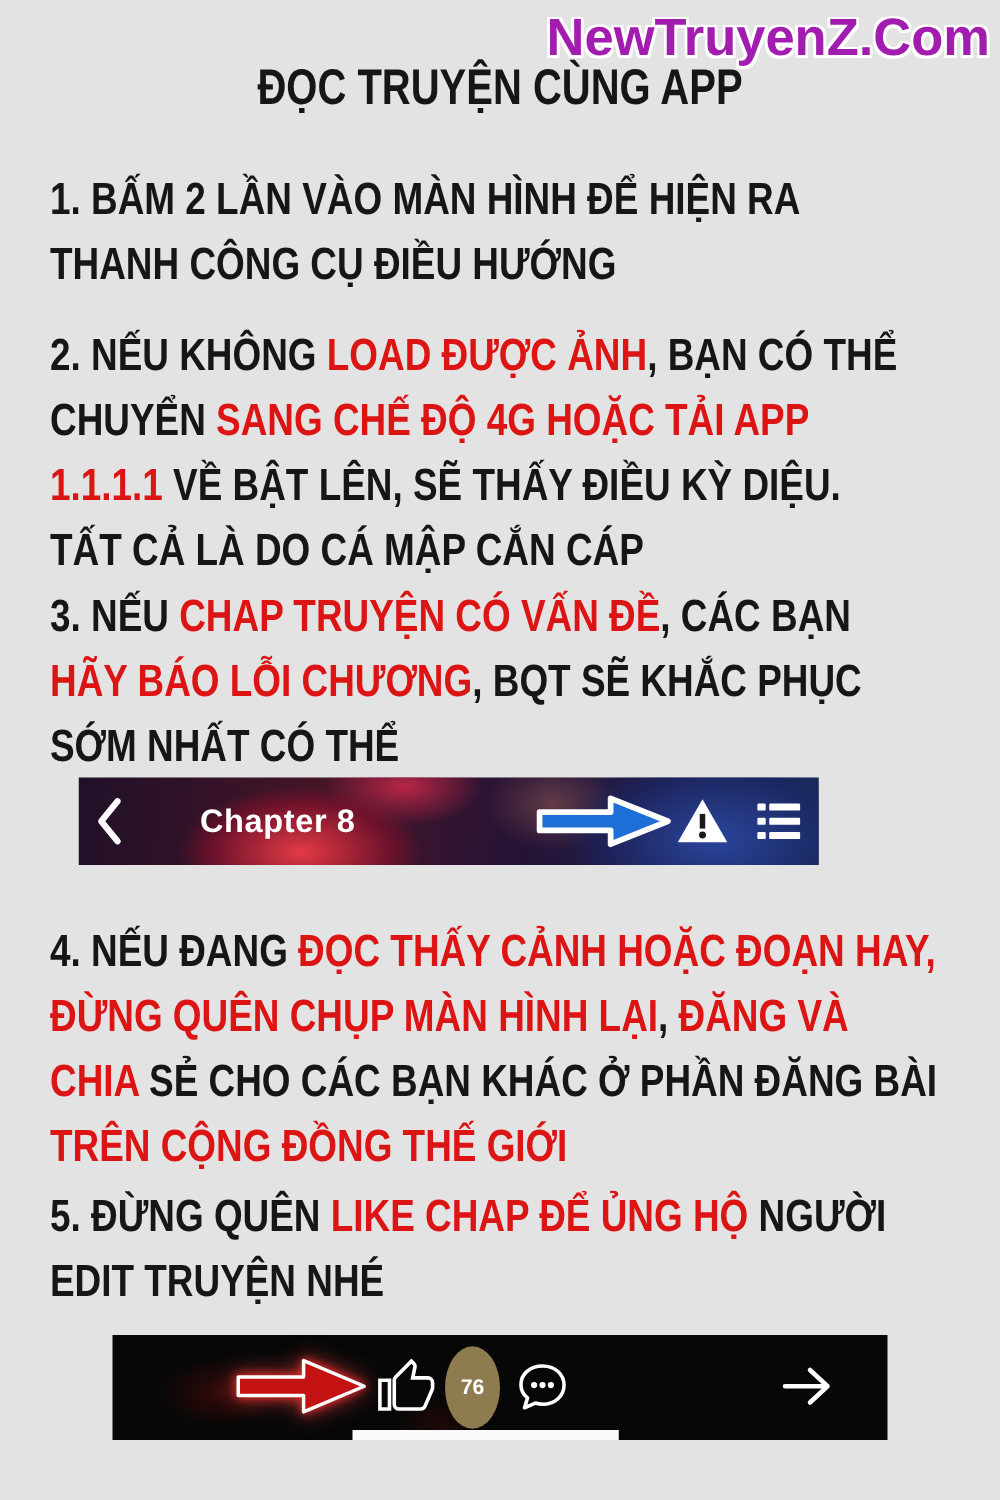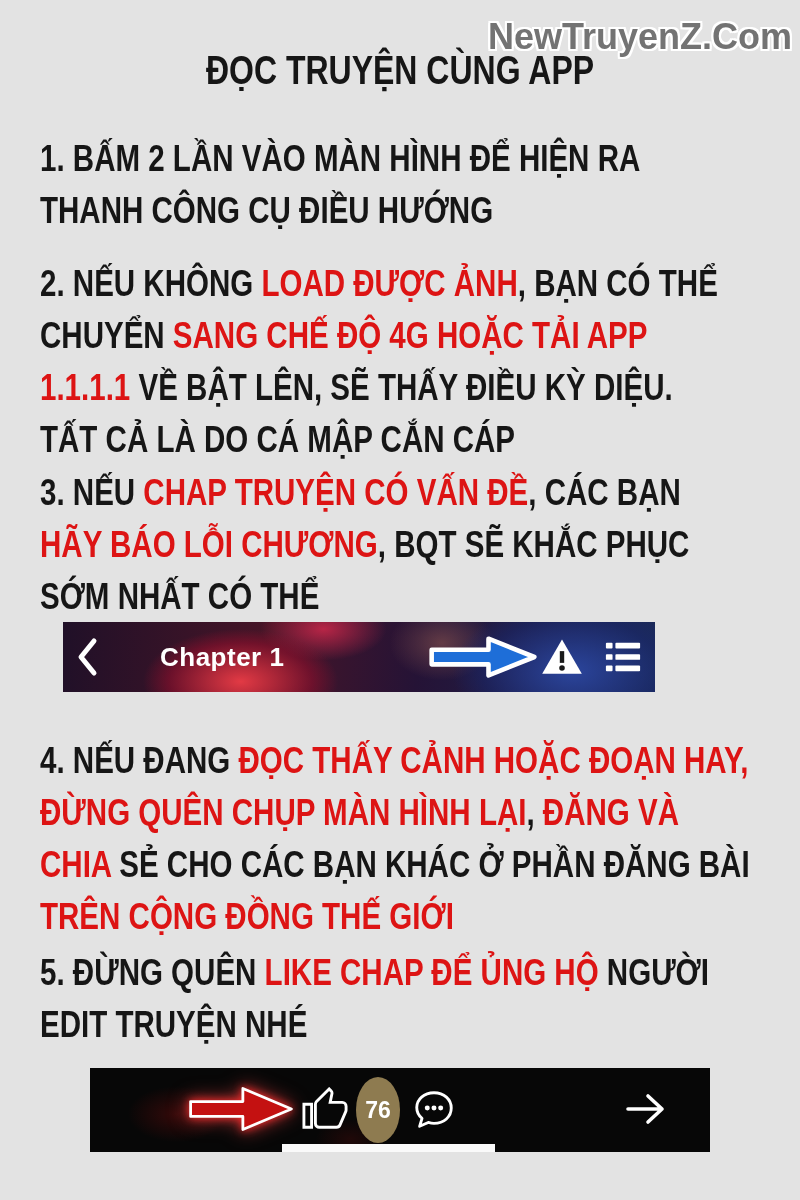--- a/index.html
+++ b/index.html
@@ -15,21 +15,21 @@
   }
   
   .logo{position:absolute;top:5px;right:8px;text-align:right;z-index:3;}
   .logo-tagline{
     font-size:21px;font-weight:bold;letter-spacing:2px;color:#a8b6e4;
     padding-right:48px;
     text-shadow:-2px -2px 0 #fff,2px -2px 0 #fff,-2px 2px 0 #fff,2px 2px 0 #fff,
                  0 -2px 0 #fff,0 2px 0 #fff,-2px 0 0 #fff,2px 0 0 #fff;
   }
   .logo-site{
-    font-size:36px;font-weight:bold;color:#737373;margin-top:11px;
+    font-size:42px;font-weight:bold;color:#a21caf;margin-top:1px;
     text-shadow:-2px -2px 0 #fff,2px -2px 0 #fff,-2px 2px 0 #fff,2px 2px 0 #fff,
                  0 -2px 0 #fff,0 2px 0 #fff,-2px 0 0 #fff,2px 0 0 #fff;
   }
   
   .page-title{
     position:absolute;top:48px;left:0;width:800px;text-align:center;
     font-size:40px;font-weight:bold;color:var(--ink);
     transform:scaleX(.8);transform-origin:50% 0;white-space:pre;
   }
   
@@ -70,21 +70,21 @@
       radial-gradient(70px 40px at 14% 55%, rgba(90,12,12,.55), transparent 70%),
       radial-gradient(50px 30px at 42% 85%, rgba(70,10,10,.4), transparent 70%),
       #070707;
   }
   .action-bar > *{position:absolute;}
   .annot-arrow-red{left:95px;top:8px;
     filter:drop-shadow(0 0 4px rgba(255,40,40,.95)) drop-shadow(0 0 9px rgba(255,70,70,.65));}
   .thumb-icon{left:212px;top:19px;}
   .like-badge{
     left:266px;top:9px;width:44px;height:66px;border-radius:50%;
-    background:#8e7b50;color:#fff;font-size:23px;font-weight:bold;
+    background:#8e7b50;color:#fff;font-size:17px;font-weight:bold;
     display:flex;align-items:center;justify-content:center;
   }
   .comment-icon{left:320px;top:19px;}
   .next-arrow{left:534px;top:21px;}
   .bottom-strip{left:192px;bottom:0;width:213px;height:8px;background:#fafafa;}
 </style>
 </head>
 <body>
 
 <div class="logo">
@@ -102,21 +102,21 @@
 <div class="step" id="step-3"><span class="seg-black">3. NẾU </span><span class="seg-red">CHAP TRUYỆN CÓ VẤN ĐỀ</span><span class="seg-black">, CÁC BẠN
 </span><span class="seg-red">HÃY BÁO LỖI CHƯƠNG</span><span class="seg-black">, BQT SẼ KHẮC PHỤC
 SỚM NHẤT CÓ THỂ</span></div>
 
 <div class="chapter-bar">
   <span class="back-icon">
     <svg viewBox="0 0 26 40" width="26" height="40">
         <path d="M20 4 L7 20 L20 36" fill="none" stroke="#fff" stroke-width="5" stroke-linecap="round" stroke-linejoin="round"></path>
       </svg>
   </span>
-  <span class="chapter-title">Chapter 1</span>
+  <span class="chapter-title">Chapter 8</span>
   <span class="annot-arrow-blue">
     <svg viewBox="0 0 120 52" width="110" height="48">
         <path d="M4 18 H66 V6 L116 26 L66 46 V34 H4 Z" fill="#1e6ed8" stroke="#fff" stroke-width="5" stroke-linejoin="round"></path>
       </svg>
   </span>
   <span class="warning-icon">
     <svg viewBox="0 0 60 54" width="44" height="40">
         <path d="M30 3 L57 50 H3 Z" fill="#fff"></path>
         <rect x="27" y="19" width="6" height="16" fill="#1a1a1a"></rect>
         <circle cx="30" cy="42" r="3.8" fill="#1a1a1a"></circle>

